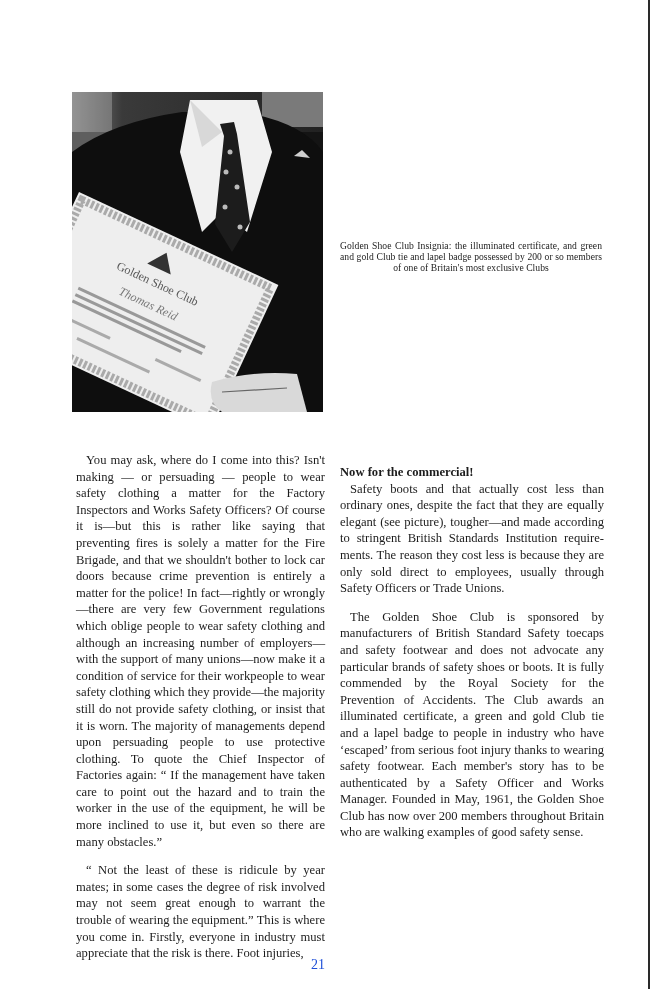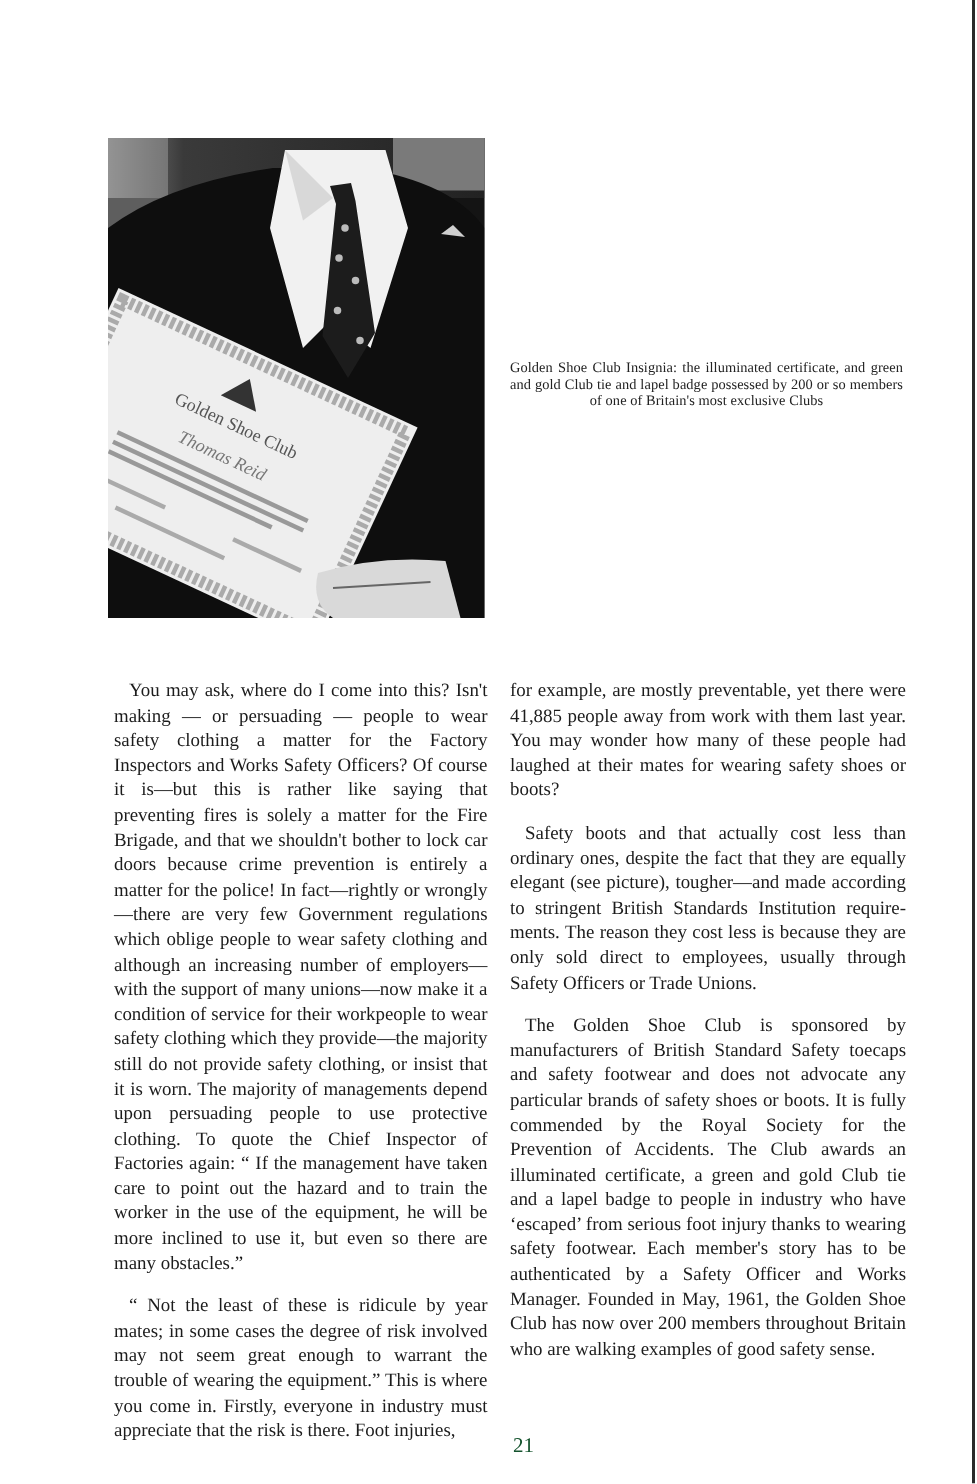--- a/index.html
+++ b/index.html
@@ -32,22 +32,22 @@
     .col-left { left: 76px; width: 249px; }
     .col-right { left: 340px; width: 264px; }
     .col p { margin: 0; text-indent: 10px; }
     .col p.noindent { text-indent: 0; }
     .col .gap { height: 12px; }
     .col h3 {
       margin: 0; font-size: 12.6px; line-height: 16.6px; font-weight: bold;
     }
     .col b { font-weight: normal; }
     .page-num {
-      position: absolute; left: 334px; top: 957px; width: 30px; text-align: center;
-      font-size: 14px; color: #14532d;
+      position: absolute; left: 303px; top: 957px; width: 30px; text-align: center;
+      font-size: 14px; color: #1d4ed8;
     }
   </style>
 </head>
 <body>
 
 <div class="right-edge"></div>
 
 <div class="photo">
   <svg width="251" height="320" viewBox="0 0 251 320" xmlns="http://www.w3.org/2000/svg">
     <defs>
@@ -99,20 +99,20 @@
 
 <div class="caption">Golden Shoe Club Insignia: the illuminated certi­ficate, and green and gold Club tie and lapel badge possessed by 200 or so members of one of Britain's most exclusive Clubs</div>
 
 <div class="col col-left">
   <p>You may ask, where do I come into this? Isn't making — or persuading — people to wear safety clothing a matter for the Factory Inspectors and Works Safety Officers? Of course it is—but this is rather like saying that preventing fires is solely a matter for the Fire Brigade, and that we shouldn't bother to lock car doors because crime prevention is entirely a matter for the police! In fact—rightly or wrongly—there are very few Government regulations which oblige people to wear safety clothing and although an increasing number of em­ployers—with the support of many unions—now make it a condition of service for their workpeople to wear safety clothing which they provide—the majority still do not provide safety clothing, or insist that it is worn. The majority of managements depend upon persuading people to use protective clothing. To quote the Chief Inspector of Factories again: “ If the management have taken care to point out the hazard and to train the worker in the use of the equipment, he will be more inclined to use it, but even so there are many obstacles.”</p>
   <div class="gap"></div>
   <p><b>“ Not the least of these is ridicule by year mates; in some cases the degree of risk involved may not seem great enough to warrant the trouble of wearing the equipment.”</b><span> This is where you come in. Firstly, everyone in industry must appre­ciate that the risk is there. Foot injuries,</span></p>
 </div>
 
 <div class="col col-right">
-  <p class="noindent">for example, are mostly preventable, yet there were 41,885 people away from work with them last year. You may wonder how many of these people had laughed at their mates for wearing safety shoes or boots?</p>
   <div class="gap"></div>
+  <h3>Now for the commercial!</h3>
   <p><span>Safety boots and that actually cost </span><b>less</b><span> than ordinary ones, despite the fact that they are equally elegant (see picture), tougher—and made according to stringent British Standards Institution require­ments. The reason they cost less is because they are only sold direct to employees, usually through Safety Offi­cers or Trade Unions.</span></p>
   <div class="gap"></div>
   <p><span>The Golden Shoe Club is sponsored by manufacturers of British Standard Safety toecaps and safety footwear and does not advocate any particular brands of safety shoes or boots. It is fully commended by the Royal Society for the Prevention of Accidents. The Club awards an illuminated certificate, a green and gold Club tie and a lapel badge to people in industry who have ‘escaped’ from serious foot injury thanks to wearing safety footwear. Each member's story has to be authenticated by a Safety Officer and Works Manager. Founded in May, 1961, the Golden Shoe Club has now over 200 members throughout Britain who are </span><b>walking</b><span> examples of good safety sense.</span></p>
 </div>
 
 <div class="page-num">21</div>
 
 </body></html>

